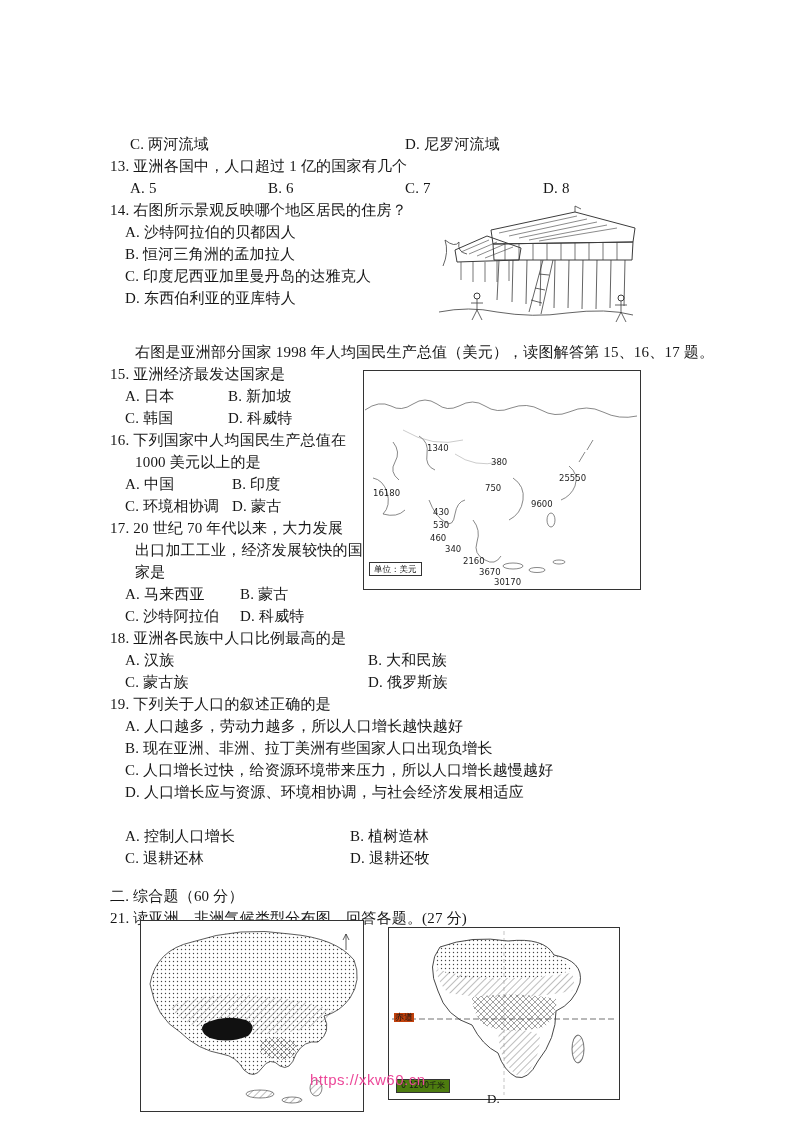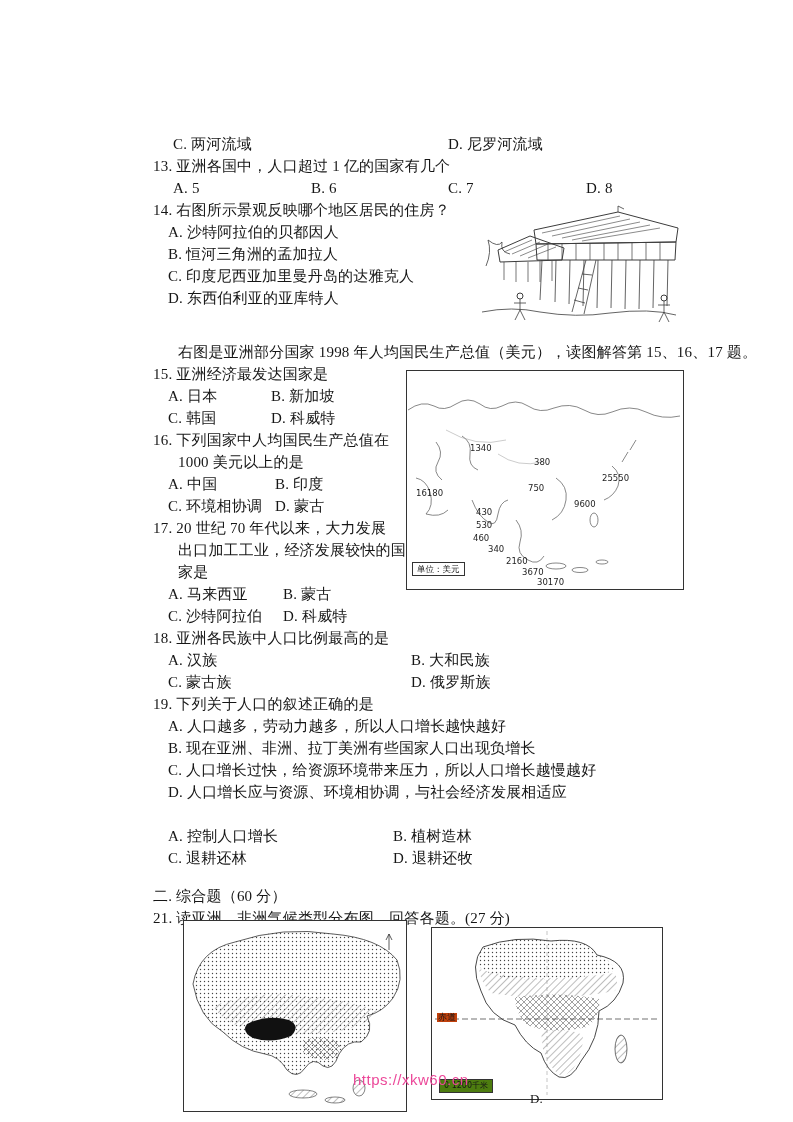--- a/index.html
+++ b/index.html
@@ -1,17 +1,17 @@
 <!DOCTYPE html>
 <html><head>
 <meta charset="utf-8">
 <style>
   html,body{margin:0;padding:0;background:#ffffff;}
   .page{position:relative;width:730px;height:1122px;background:#fff;overflow:hidden;
-        font-family:"Liberation Serif","DejaVu Serif",serif;color:#161616;margin-left:43px;}
+        font-family:"Liberation Serif","DejaVu Serif",serif;color:#161616;}
   .t{position:absolute;font-size:15px;line-height:1.15;white-space:nowrap;letter-spacing:.2px;}
   .fig{position:absolute;}
   .map-num{position:absolute;font-size:8.5px;line-height:1;white-space:nowrap;
            font-family:"DejaVu Sans","Liberation Sans",sans-serif;color:#1d1d1d;}
   .unit-box{position:absolute;border:1px solid #333;background:#fff;padding:1px 4px;
             font-size:8.5px;line-height:1.2;white-space:nowrap;
             font-family:"DejaVu Sans","Liberation Sans",sans-serif;}
   .map-label{position:absolute;font-size:9px;line-height:1;background:#c2410c;padding:0 1px;
              font-family:"DejaVu Sans","Liberation Sans",sans-serif;white-space:nowrap;}
   .scale-box{position:absolute;border:1px solid #333;background:#4d7c0f;padding:1px 4px;

